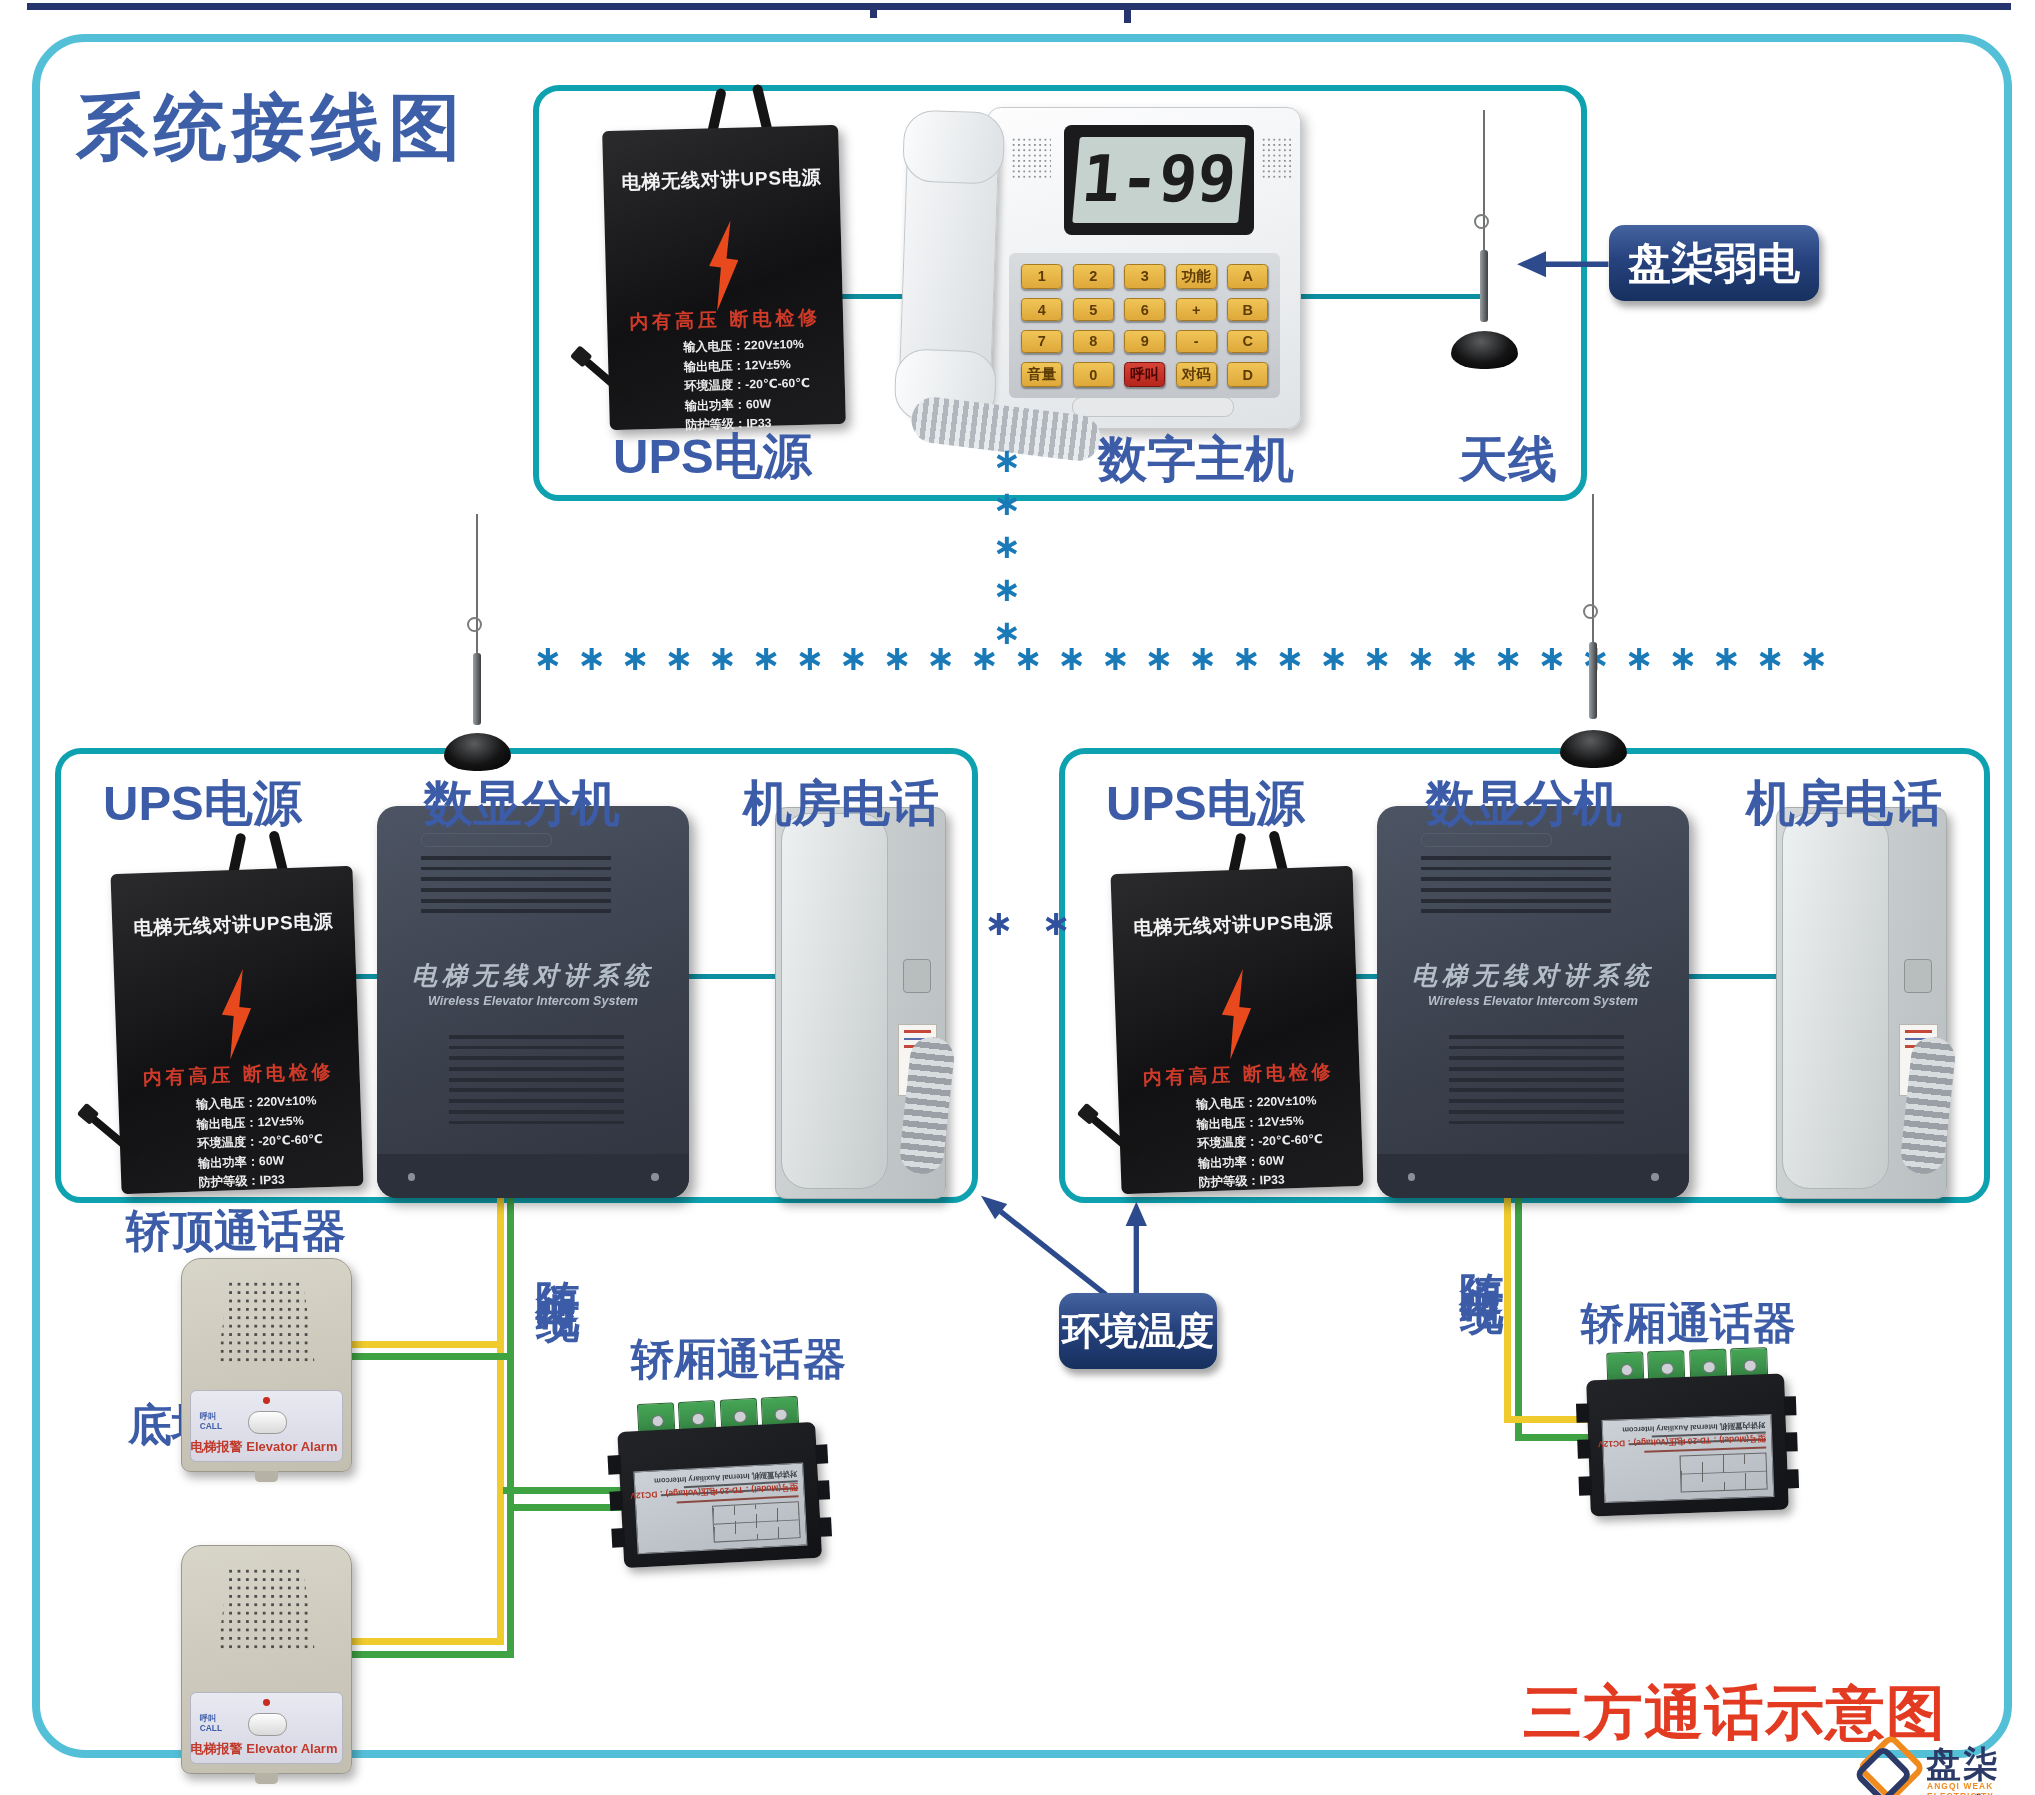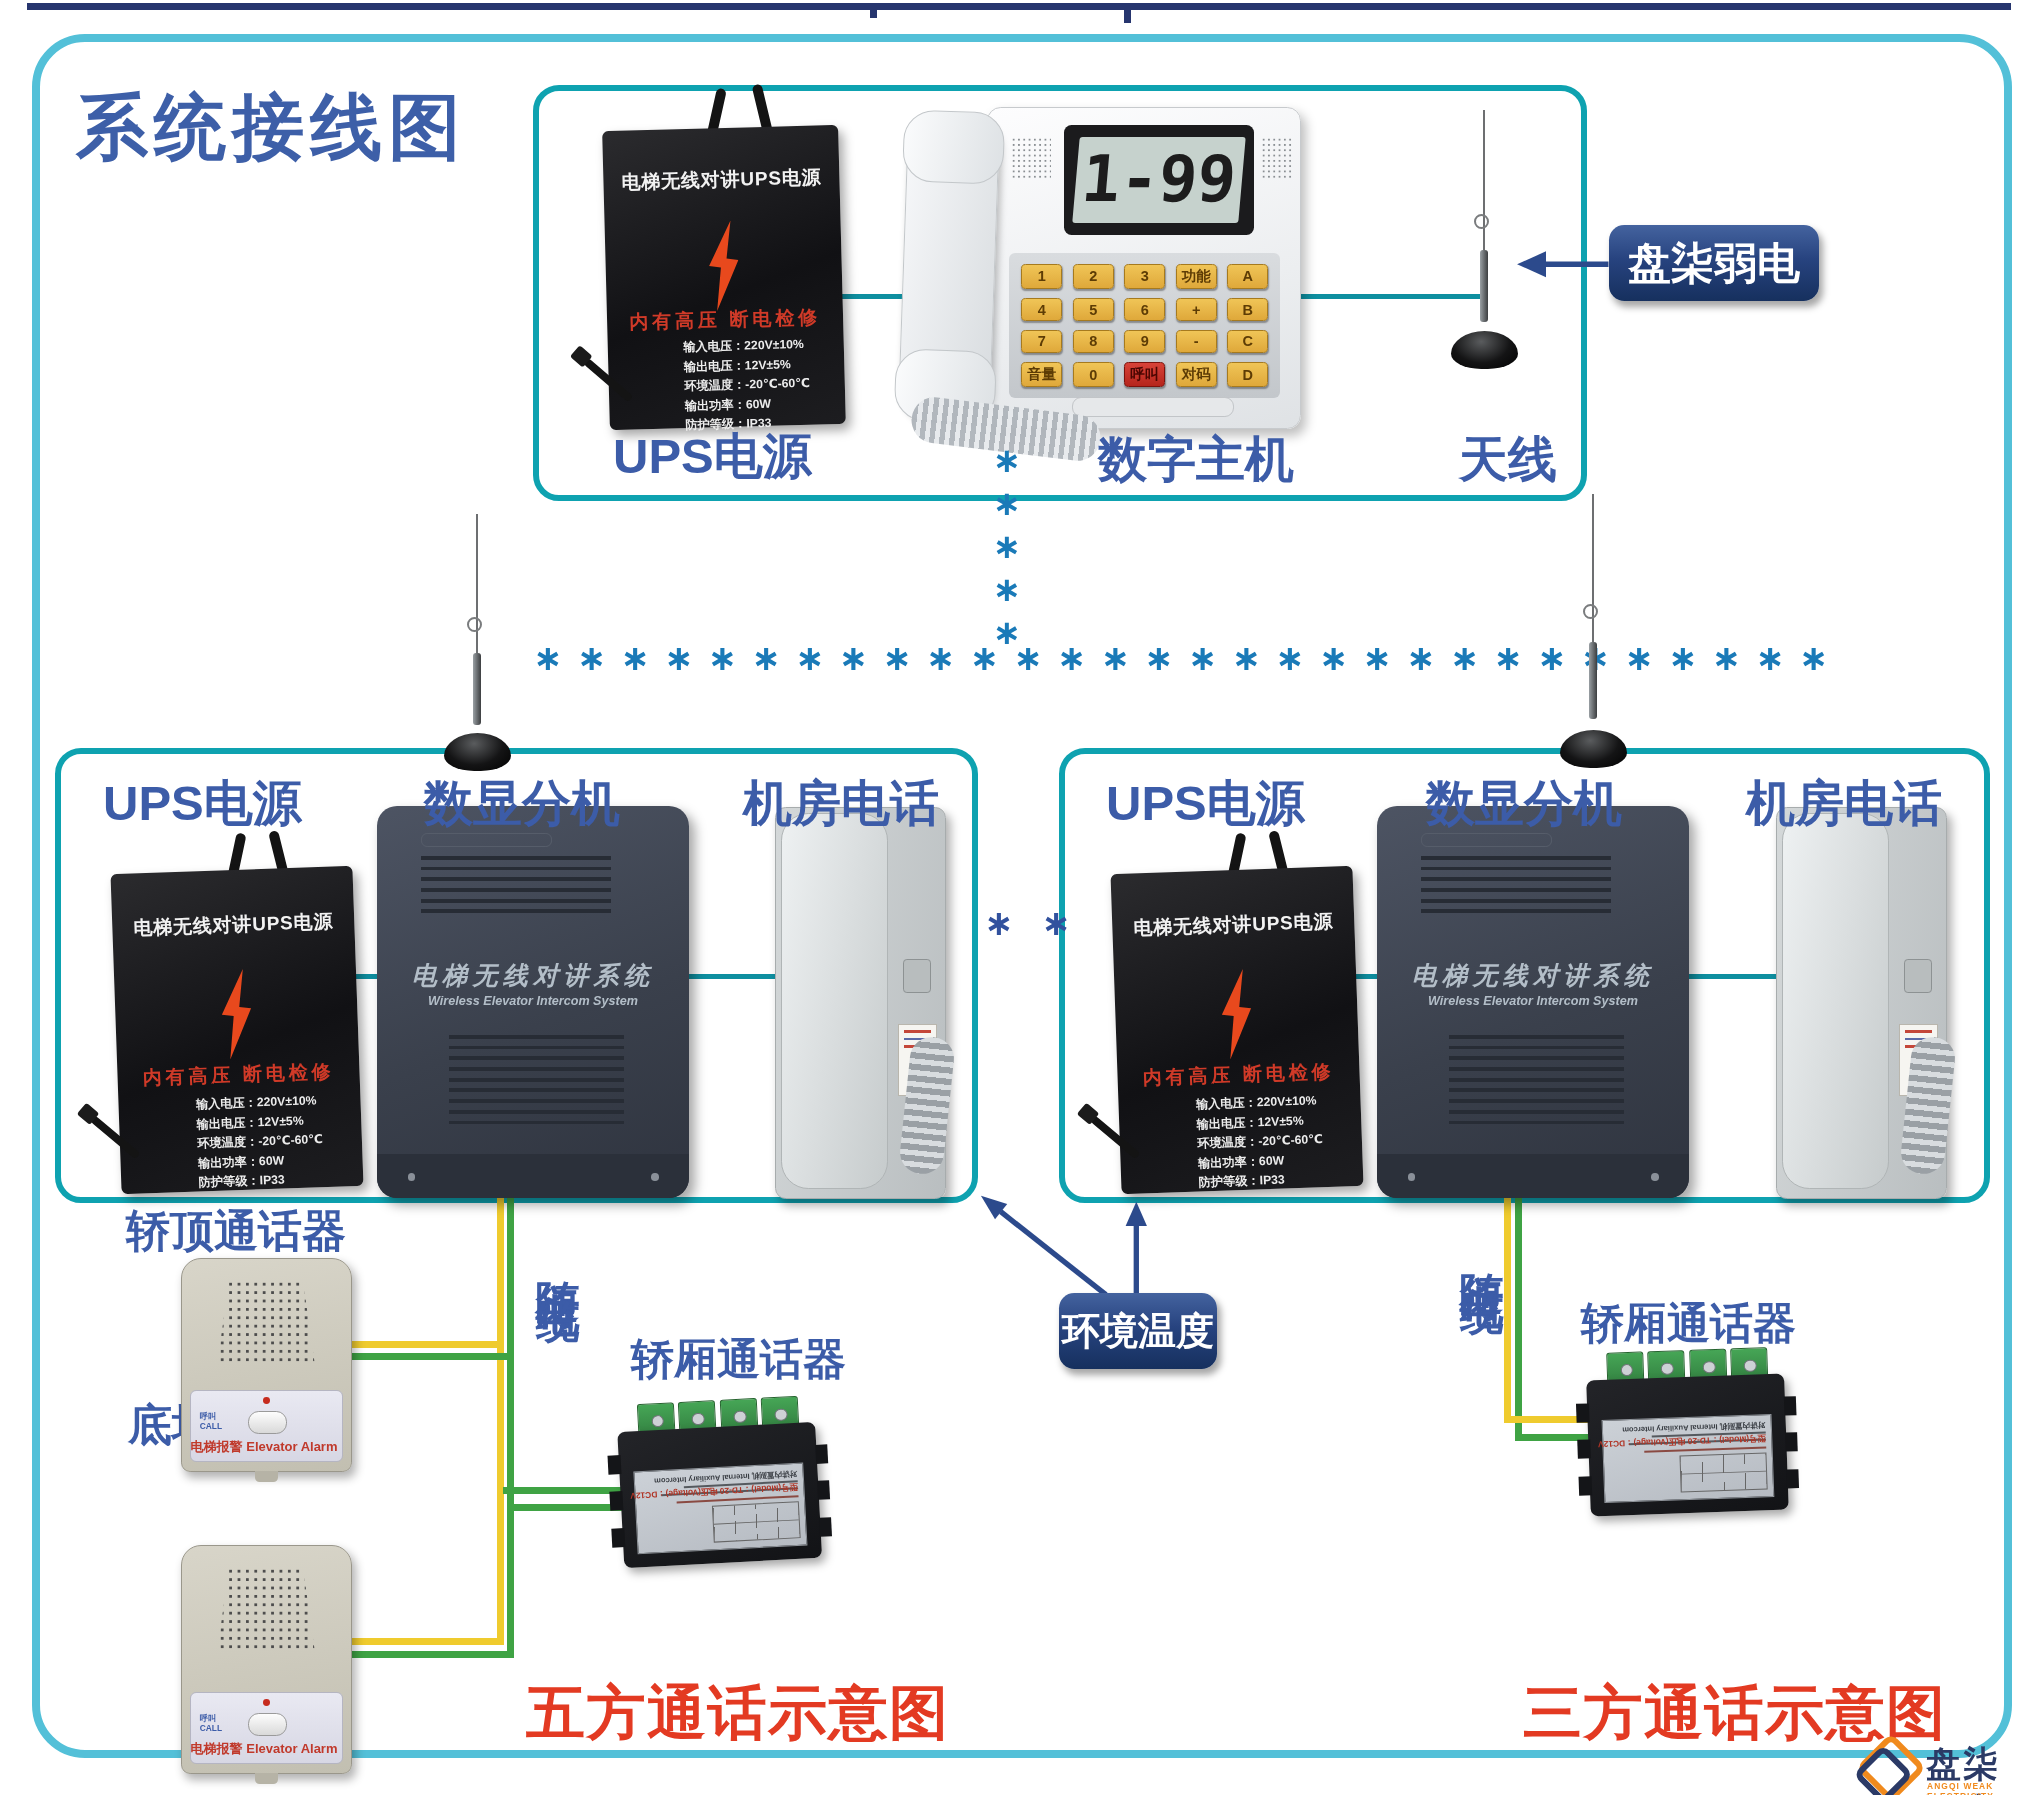--- a/index.html
+++ b/index.html
@@ -420,21 +420,20 @@
 
   <svg class="overlay" width="2035" height="1795" viewBox="0 0 2672 2357">
     <line x1="2112" y1="347" x2="2028" y2="347" stroke="#2C4A8C" stroke-width="7"></line>
     <polygon points="1992,347 2030,330 2030,364" fill="#2C4A8C"></polygon>
     <line x1="1452" y1="1700" x2="1314" y2="1591" stroke="#2C4A8C" stroke-width="7"></line>
     <polygon points="1288,1570 1322.5,1581 1306.5,1601" fill="#2C4A8C"></polygon>
     <line x1="1492" y1="1698" x2="1492" y2="1606" stroke="#2C4A8C" stroke-width="7"></line>
     <polygon points="1492,1578 1478,1610 1506,1610" fill="#2C4A8C"></polygon>
   </svg>
 
-  <div class="abs caption" style="left:526px;top:1674px;">五方通话示意图</div>
   <div class="abs caption" style="left:1523px;top:1674px;">三方通话示意图</div>
 
   <div class="abs" style="left:1860px;top:1738px;width:175px;height:57px;z-index:6;">
     <div class="logo-sq" style="left:6.1px;top:4.6px;width:38px;height:38px;border:6.9px solid #F08A1D;"></div>
     <div class="logo-sq" style="left:1.5px;top:15.2px;width:30.5px;height:30.5px;border:6.1px solid #2B3A66;"></div>
     <div class="abs logo-cn" style="left:66px;top:3px;">盘柒弱电</div>
     <div class="abs logo-en" style="left:67px;top:43px;">ANGQI WEAK ELECTRICITY</div>
   </div>
 
 </div>

